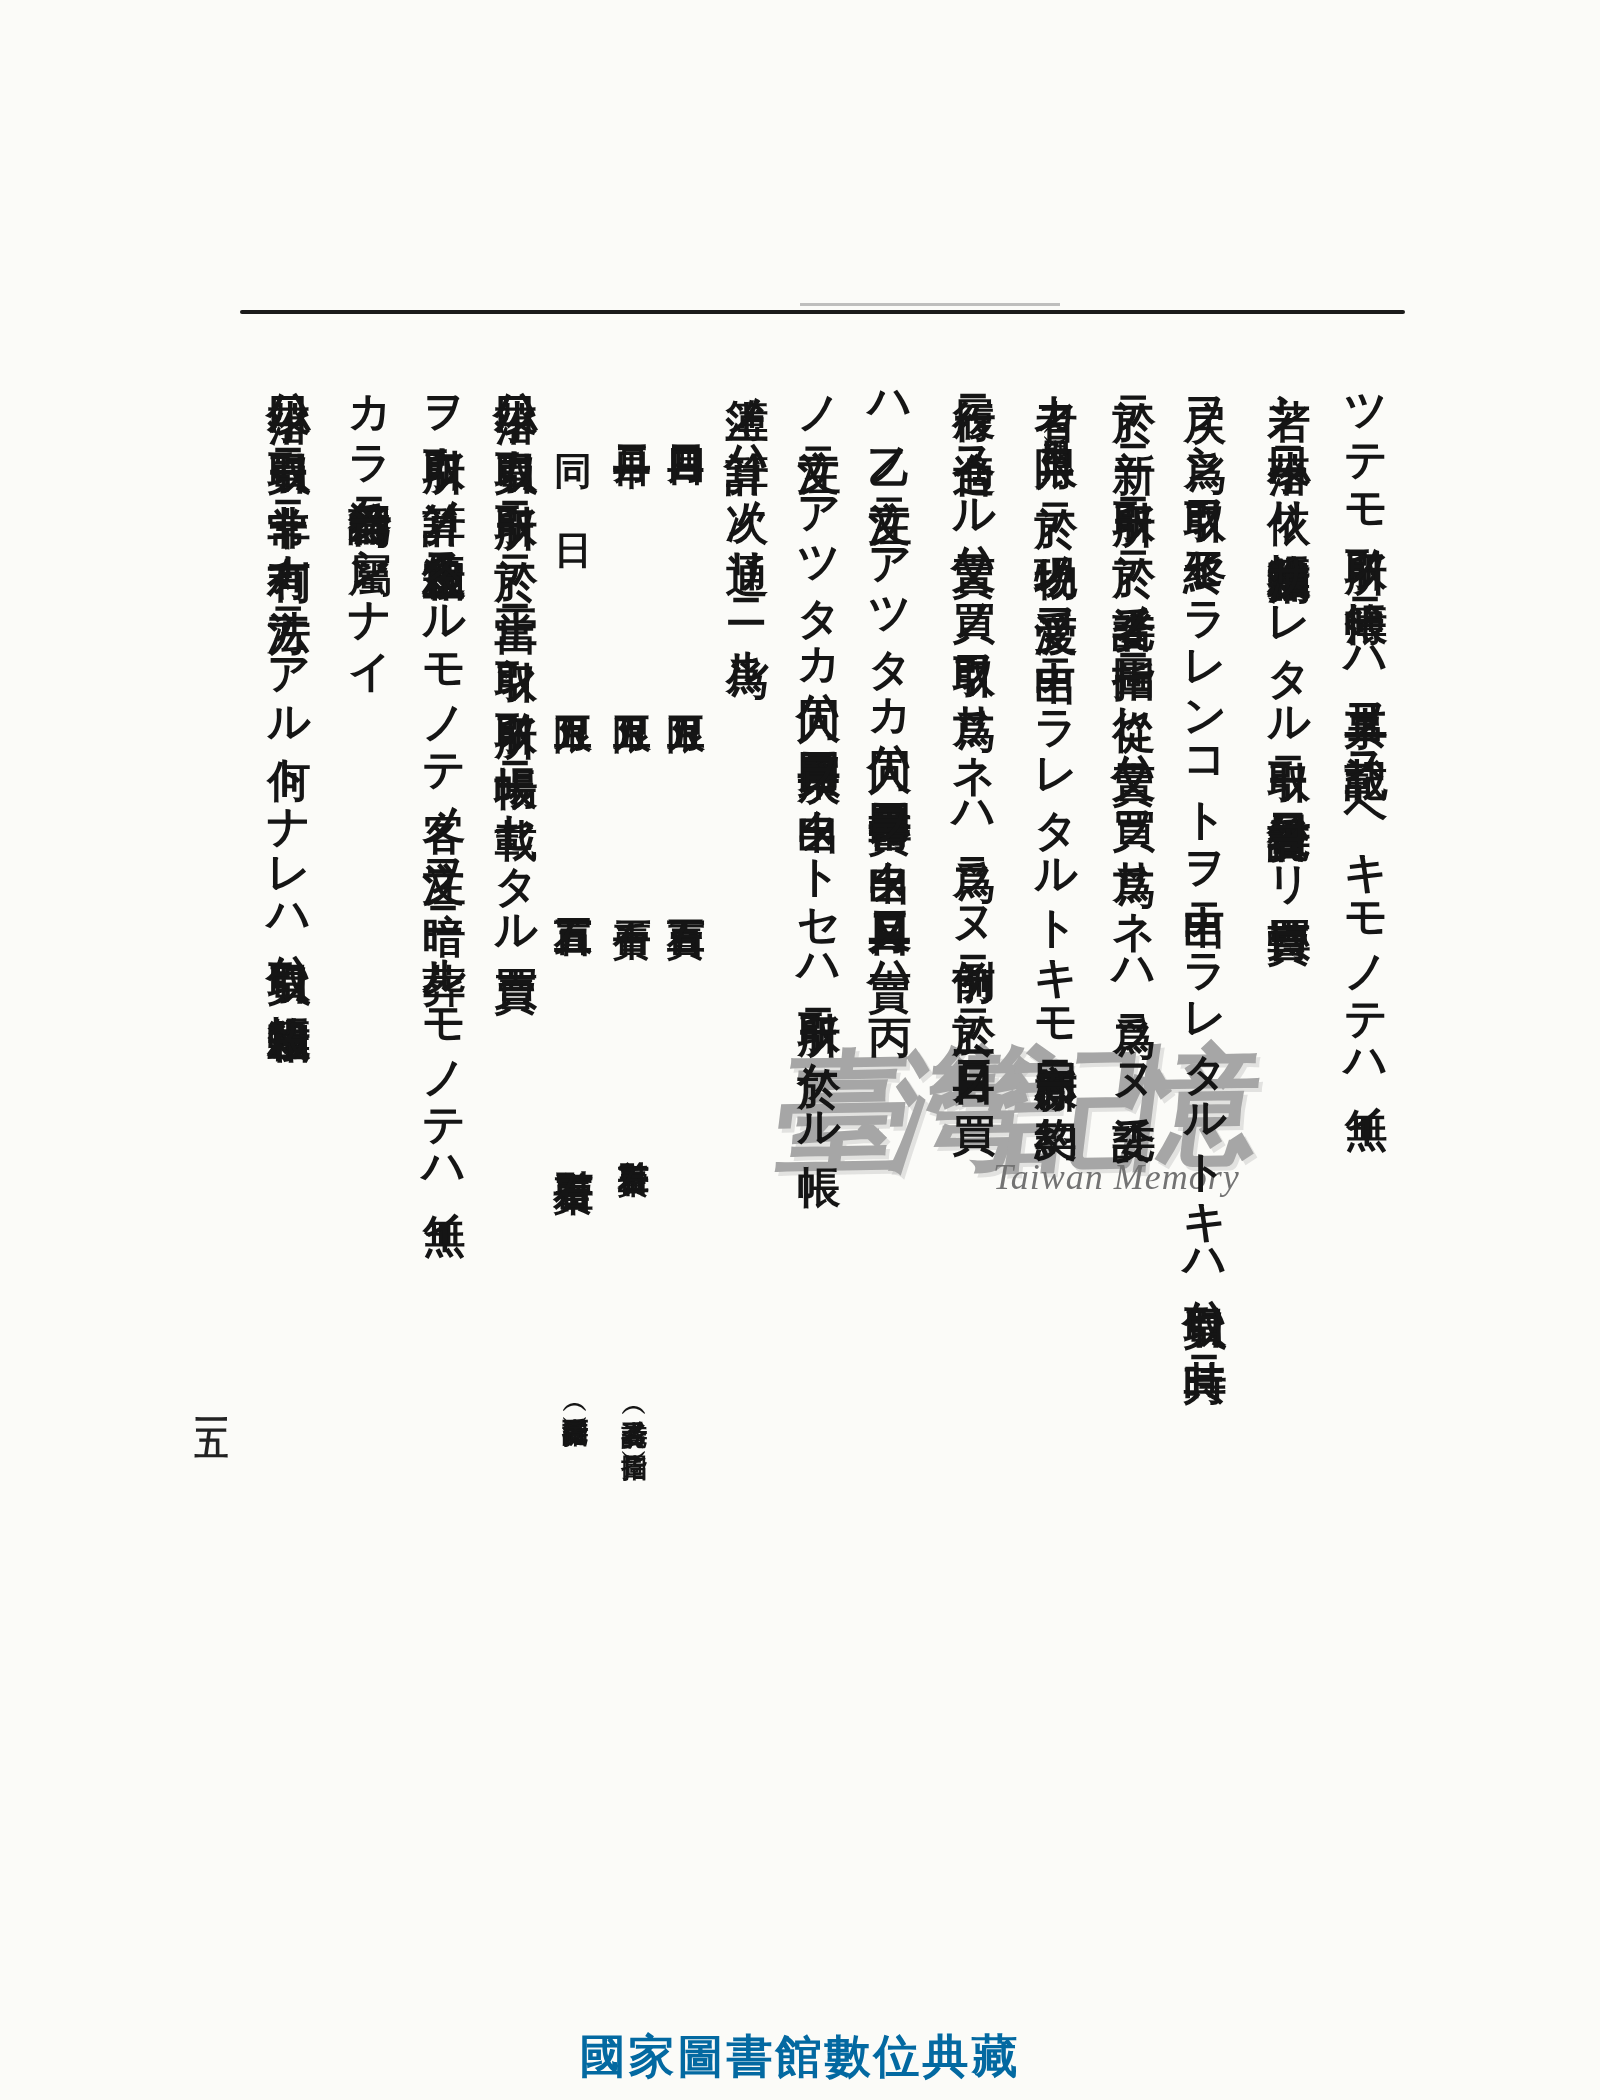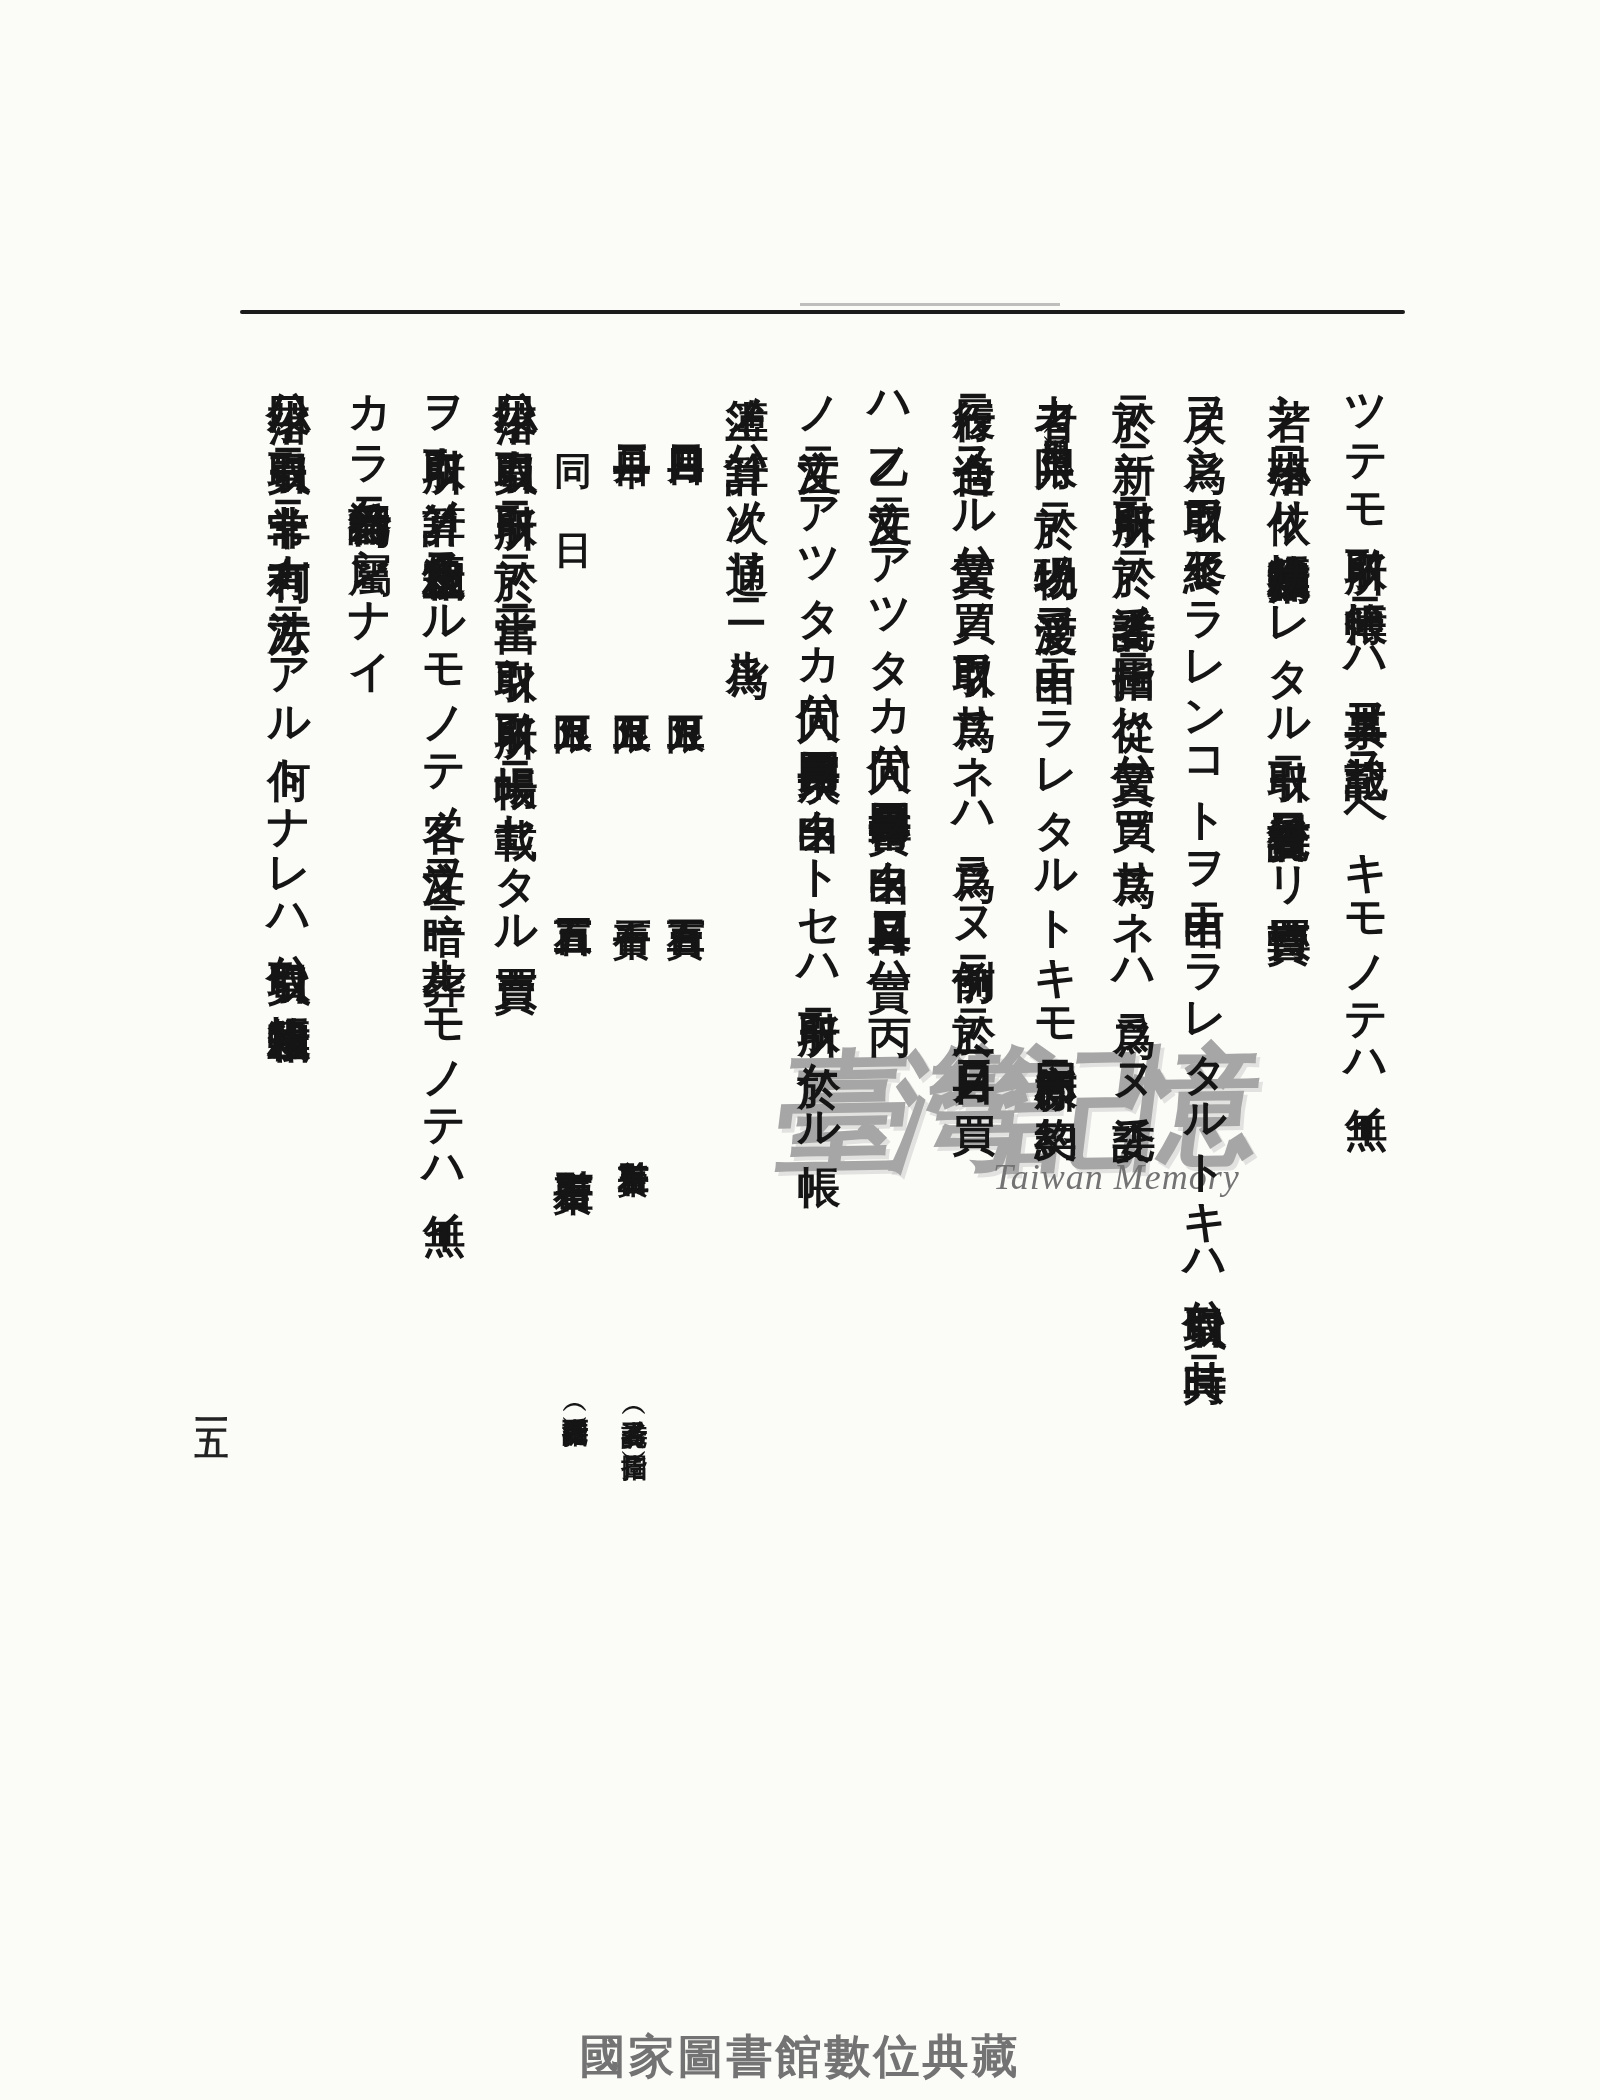--- a/index.html
+++ b/index.html
@@ -55,21 +55,21 @@
     position:absolute;left:194px;top:1402px;
     writing-mode:vertical-rl;text-orientation:upright;
     font-size:34px;font-weight:600;color:#222;
     line-height:1;z-index:2;
   }
   
   #footer-caption{
     position:absolute;left:50%;top:2026px;
     transform:translateX(-50%);
     font-size:46px;font-weight:600;
-    color:#737373;letter-spacing:3px;
+    color:#0369a1;letter-spacing:3px;
     white-space:nowrap;z-index:2;
   }
 </style>
 </head>
 <body>
 
 <div id="page">
 
   <div id="top-rule-echo"></div>
   <div id="top-rule"></div>

